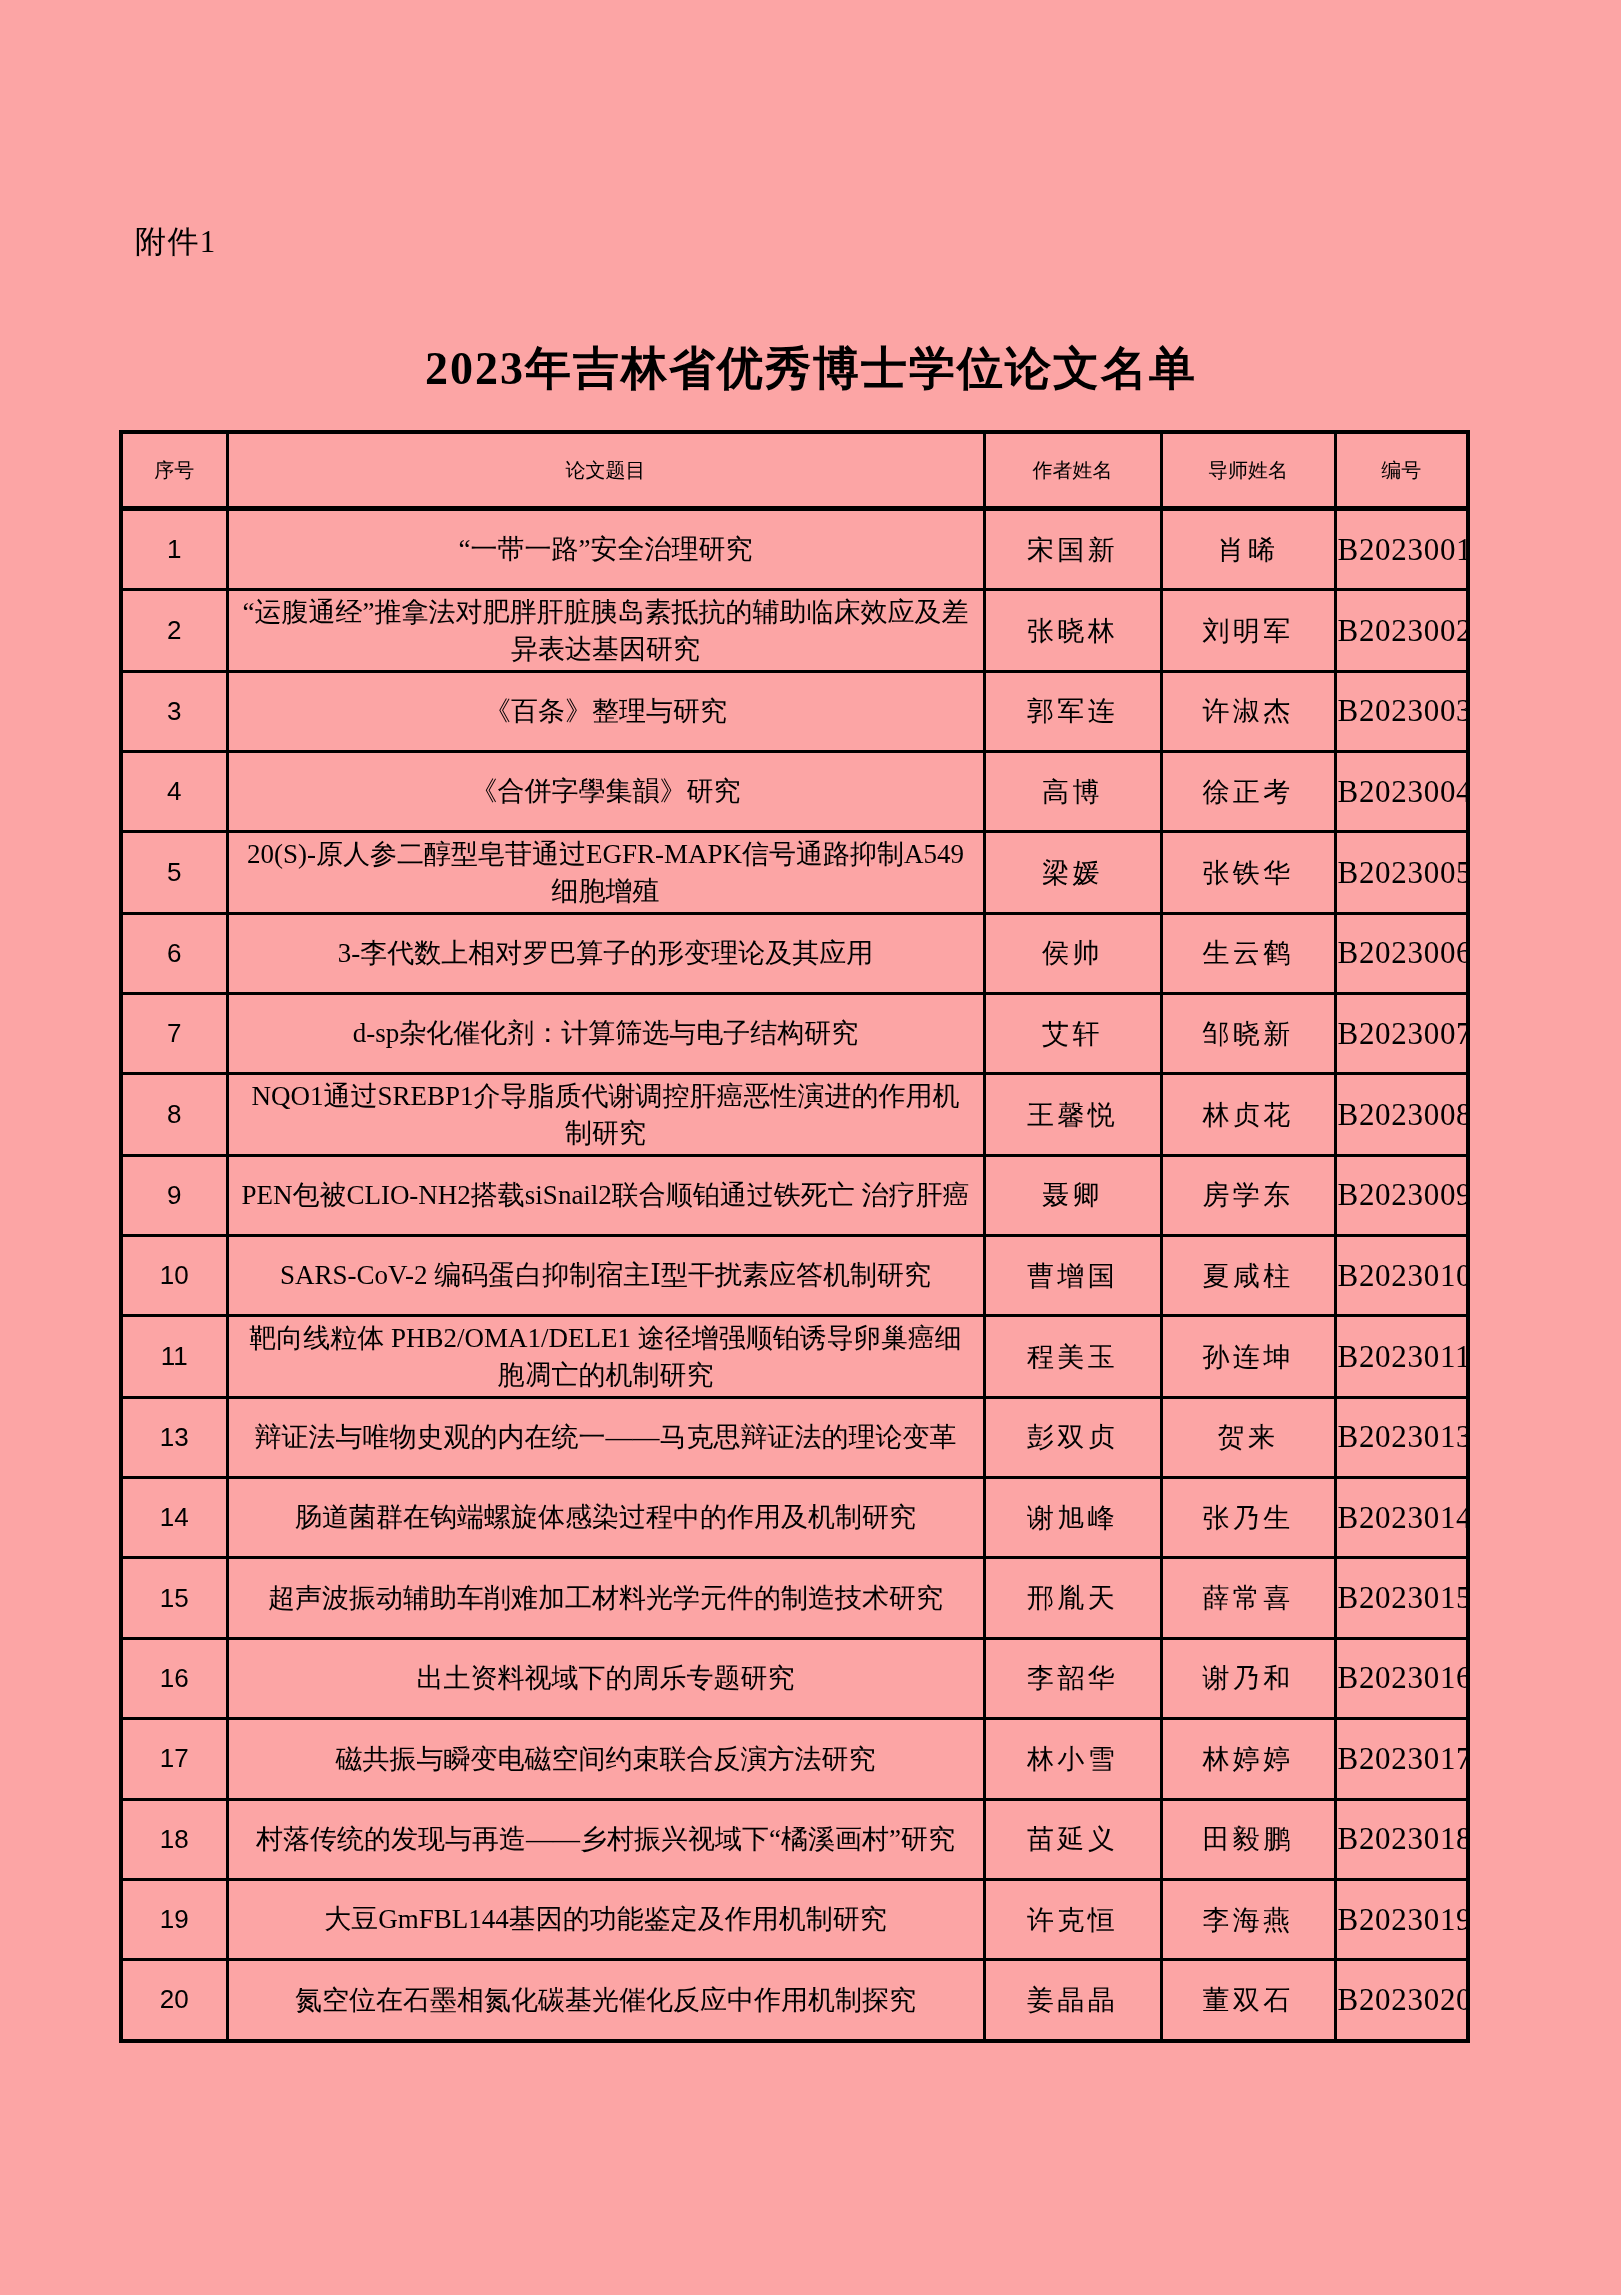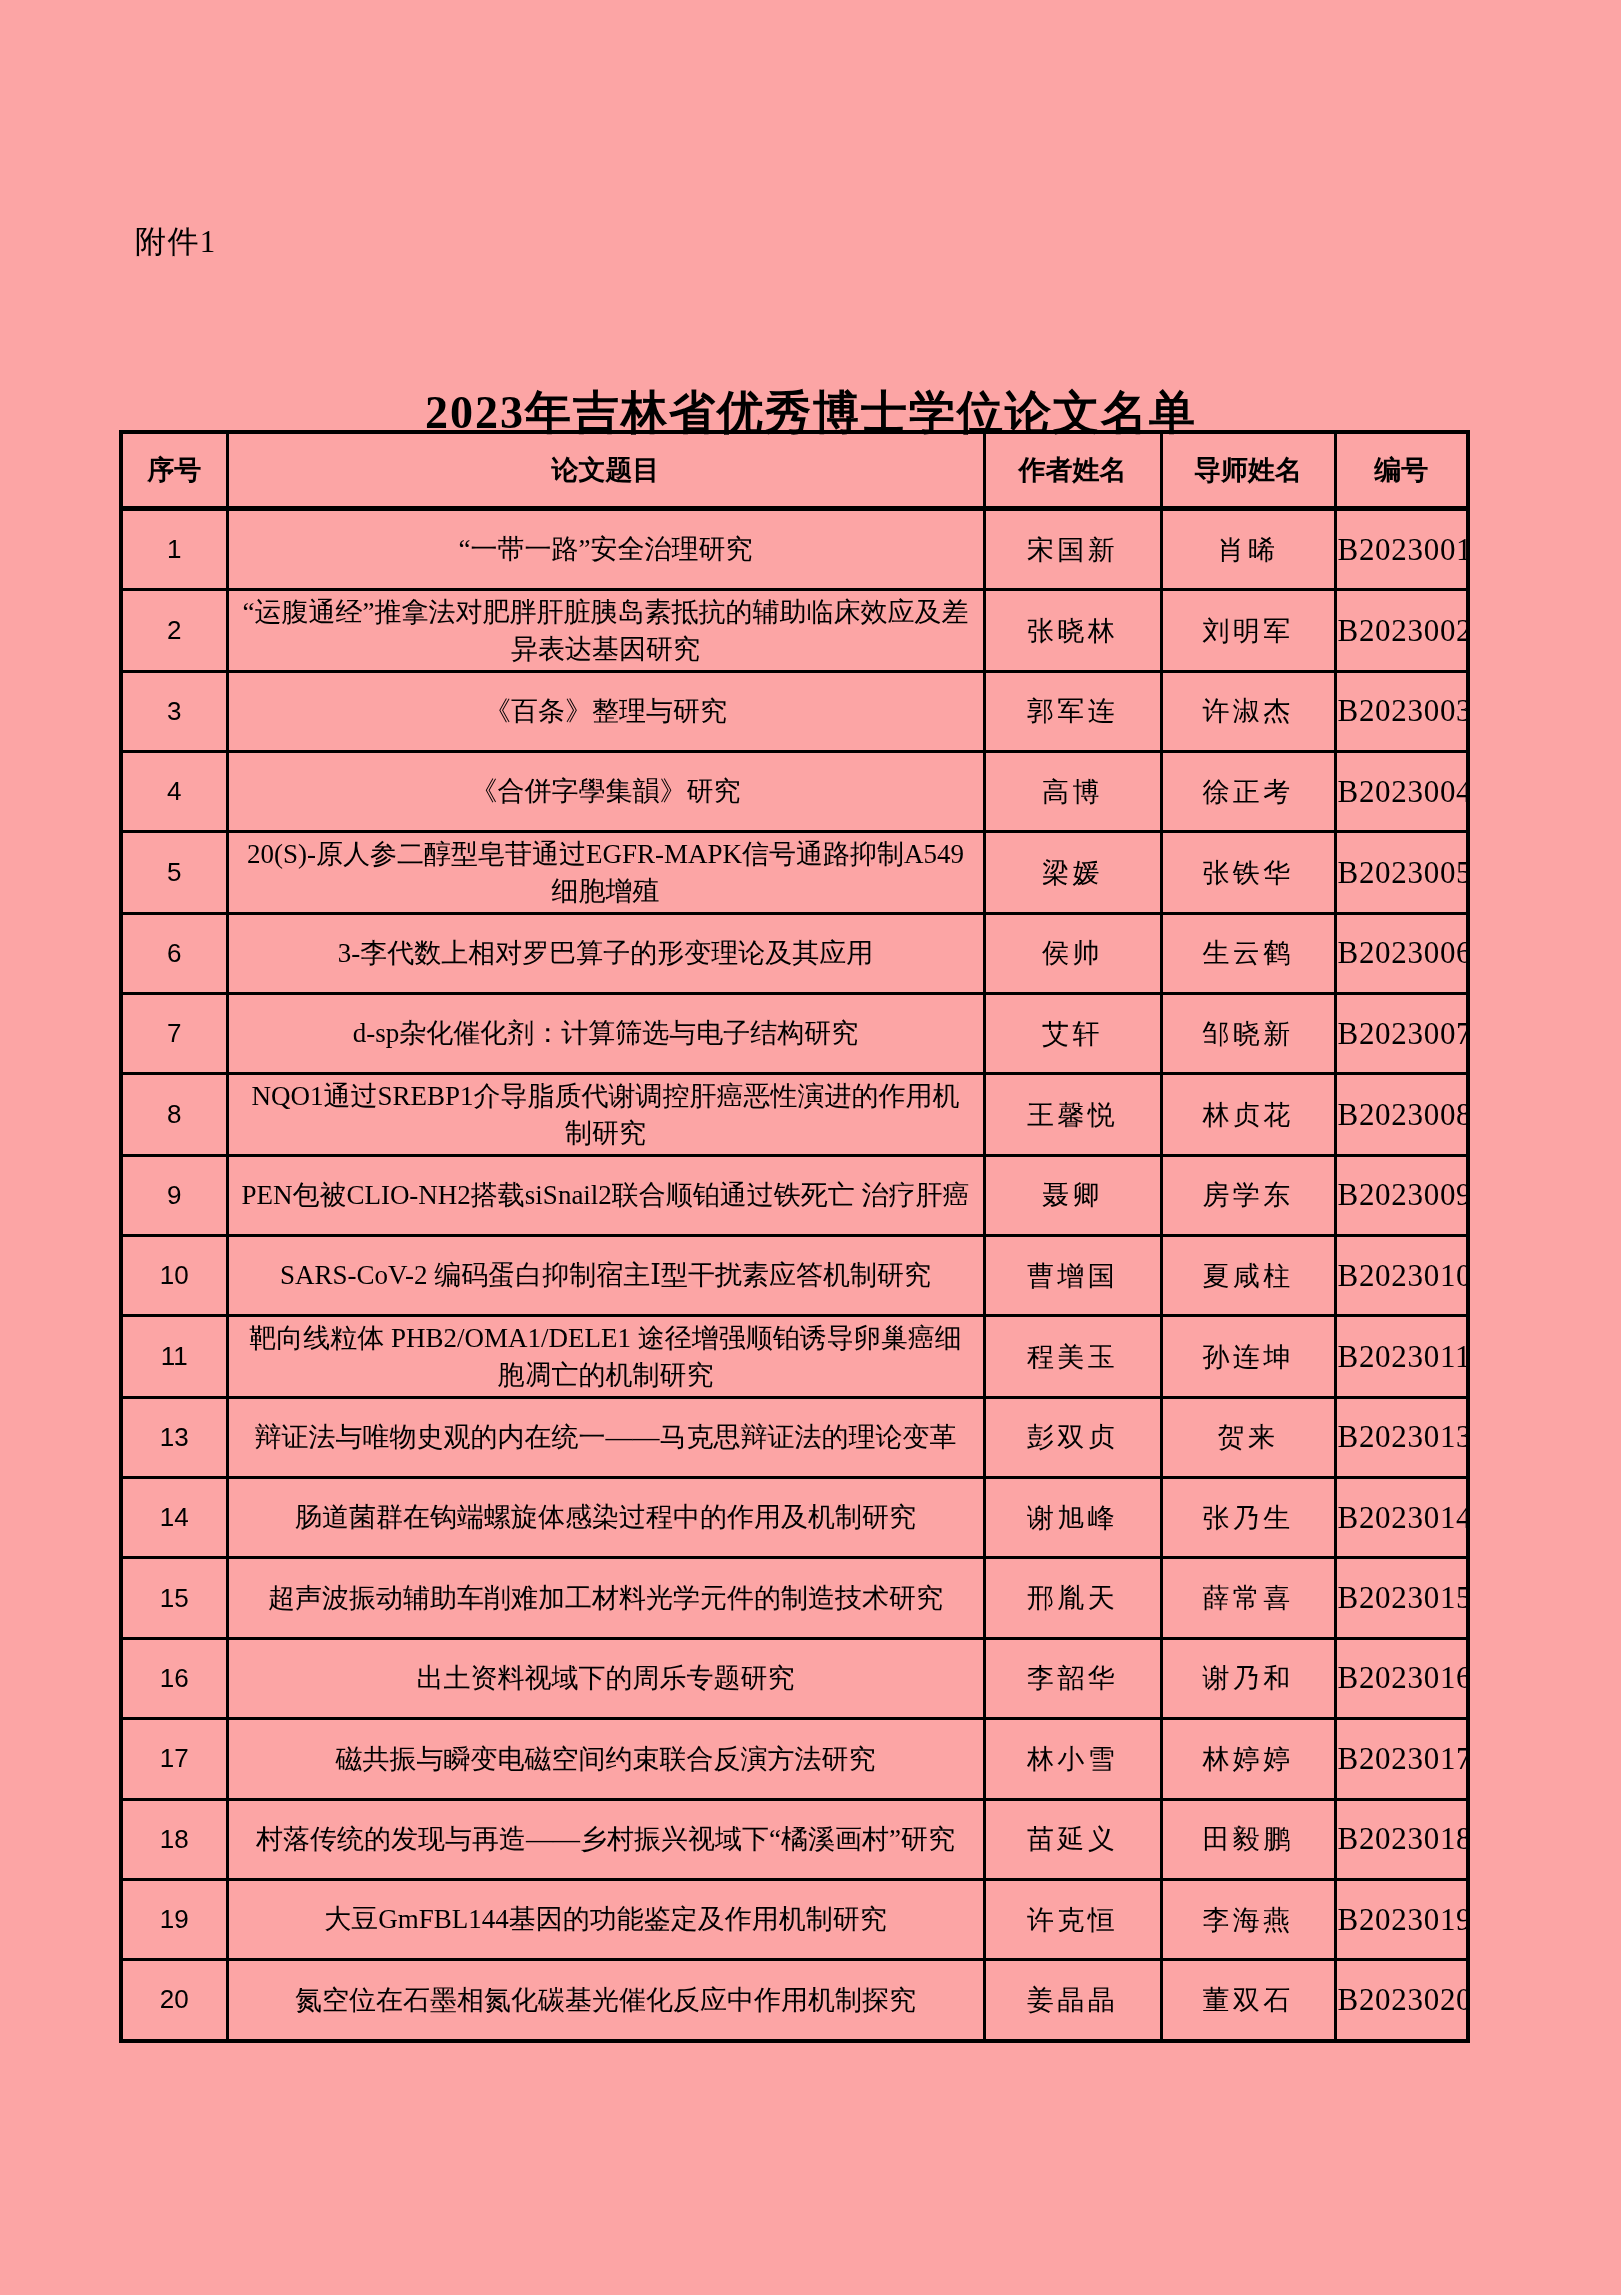--- a/index.html
+++ b/index.html
@@ -21,42 +21,41 @@
   }
   .doc-title {
     position: absolute;
     left: 0;
     top: 338px;
     width: 100%;
     text-align: center;
     font-size: 46px;
     font-weight: bold;
     letter-spacing: 2px;
-    margin-top: 44px;
   }
   table.list-table {
     position: absolute;
     left: 119px;
     top: 430px;
     width: 1346px;
     border-collapse: collapse;
     table-layout: fixed;
     border: 4.8px solid #000;
   }
   .list-table th, .list-table td {
     border: 3.4px solid #000;
     text-align: center;
     vertical-align: middle;
     overflow: hidden;
   }
   .list-table th {
     height: 70px;
     font-family: "Liberation Sans", "DejaVu Sans", sans-serif;
-    font-size: 27px;
-    font-weight: bold;
+    font-size: 20px;
+    font-weight: normal;
     border-bottom-width: 5.5px;
   }
   .list-table td {
     height: 72px;
     font-size: 27px;
   }
   td.row-index {
     font-family: "Liberation Sans", "DejaVu Sans", sans-serif;
     font-size: 26px;
   }

